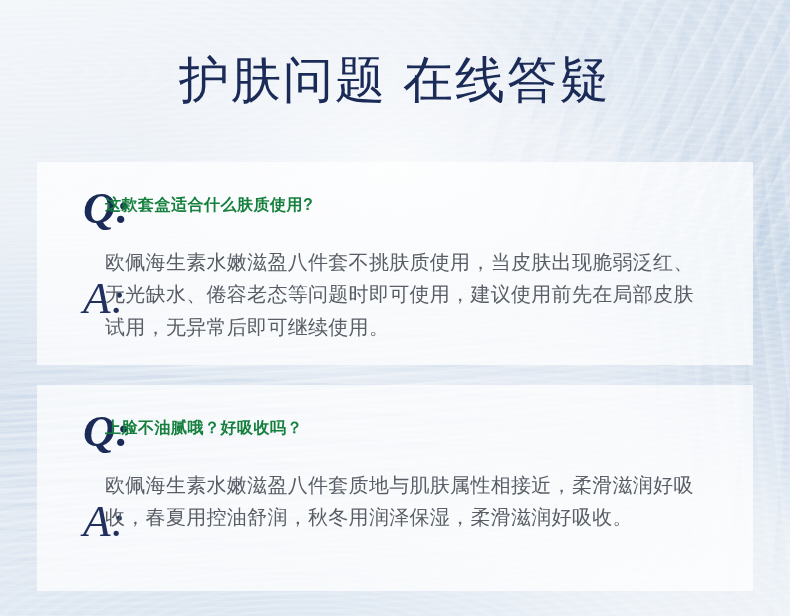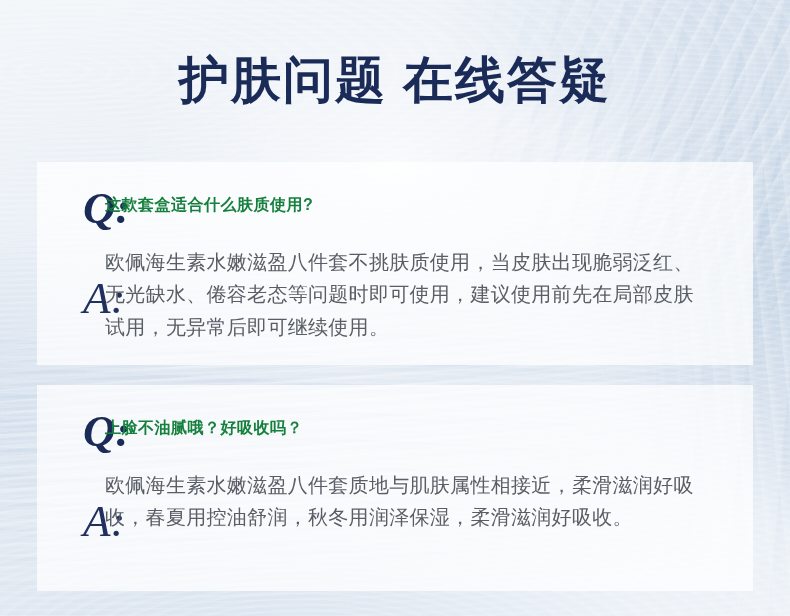--- a/index.html
+++ b/index.html
@@ -131,21 +131,21 @@
     z-index: 2;
   }
 
   .page-title {
     position: absolute;
     top: 52px;
     left: 0;
     width: 790px;
     text-align: center;
     font-size: 50px;
-    font-weight: bold;
+    font-weight: normal;
     letter-spacing: 2px;
     color: #1b2b58;
     line-height: 1.12;
     white-space: nowrap;
   }
 
   .faq-card {
     position: absolute;
     left: 37px;
     width: 716px;

